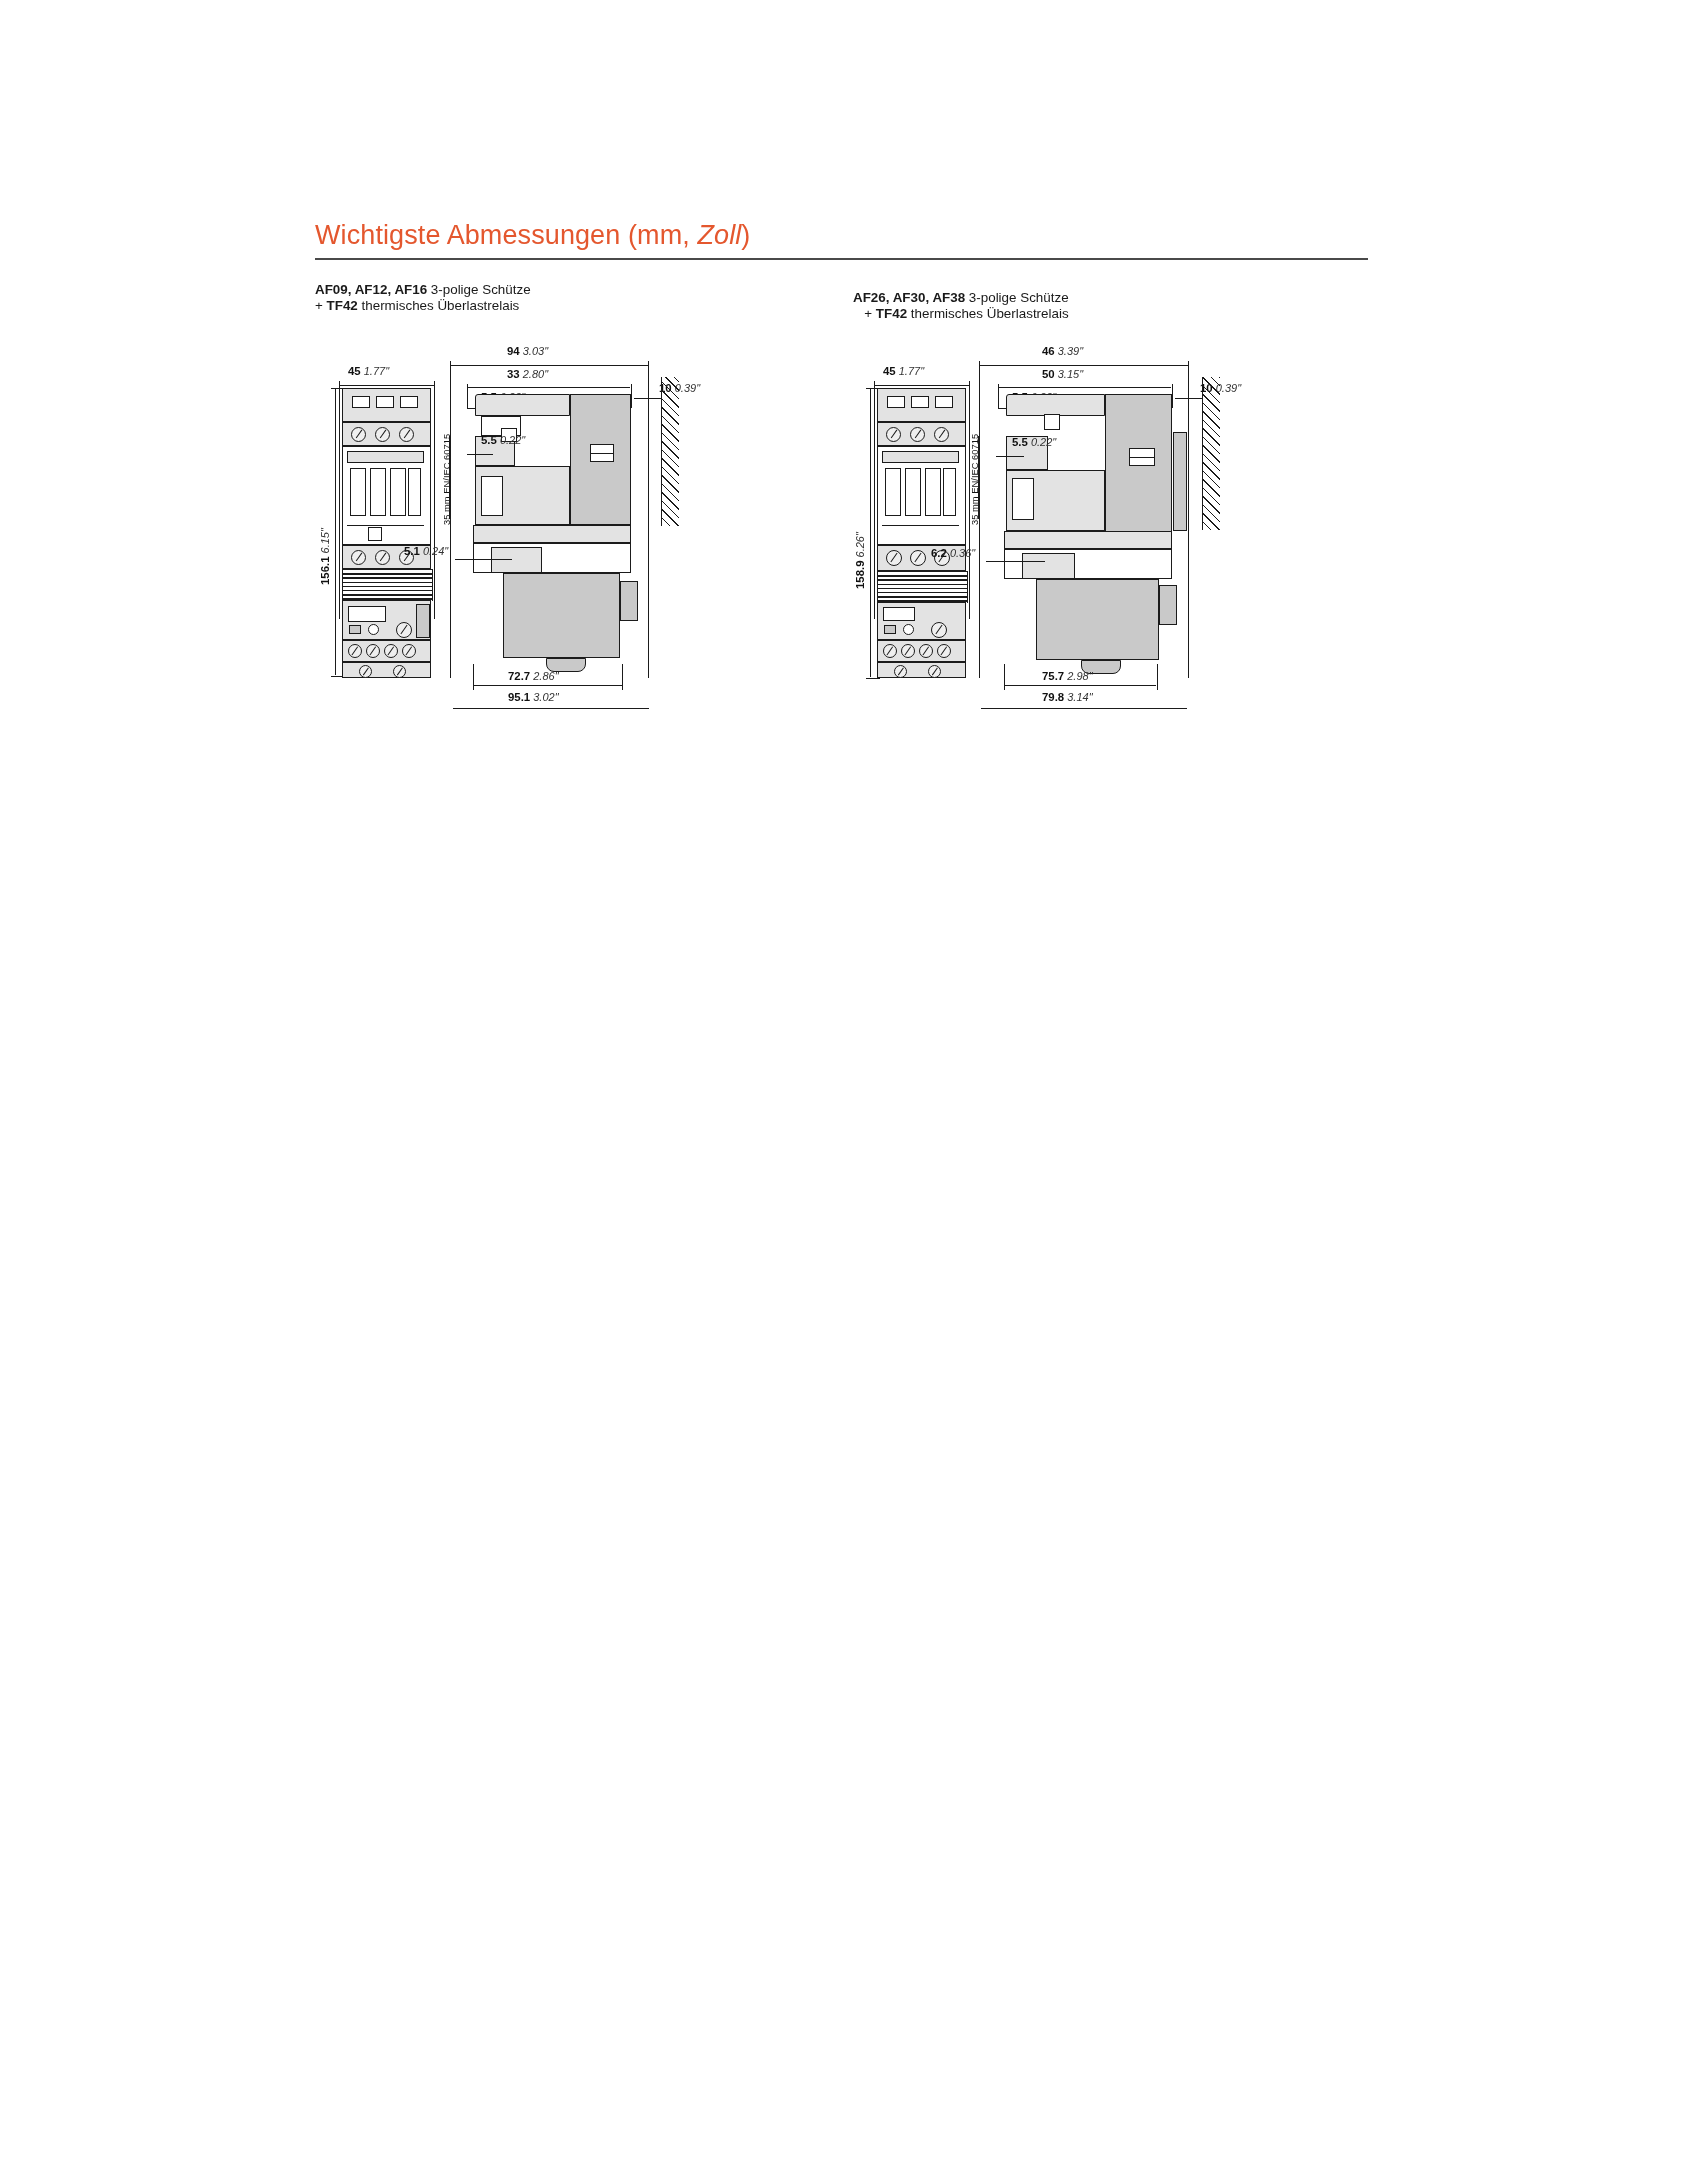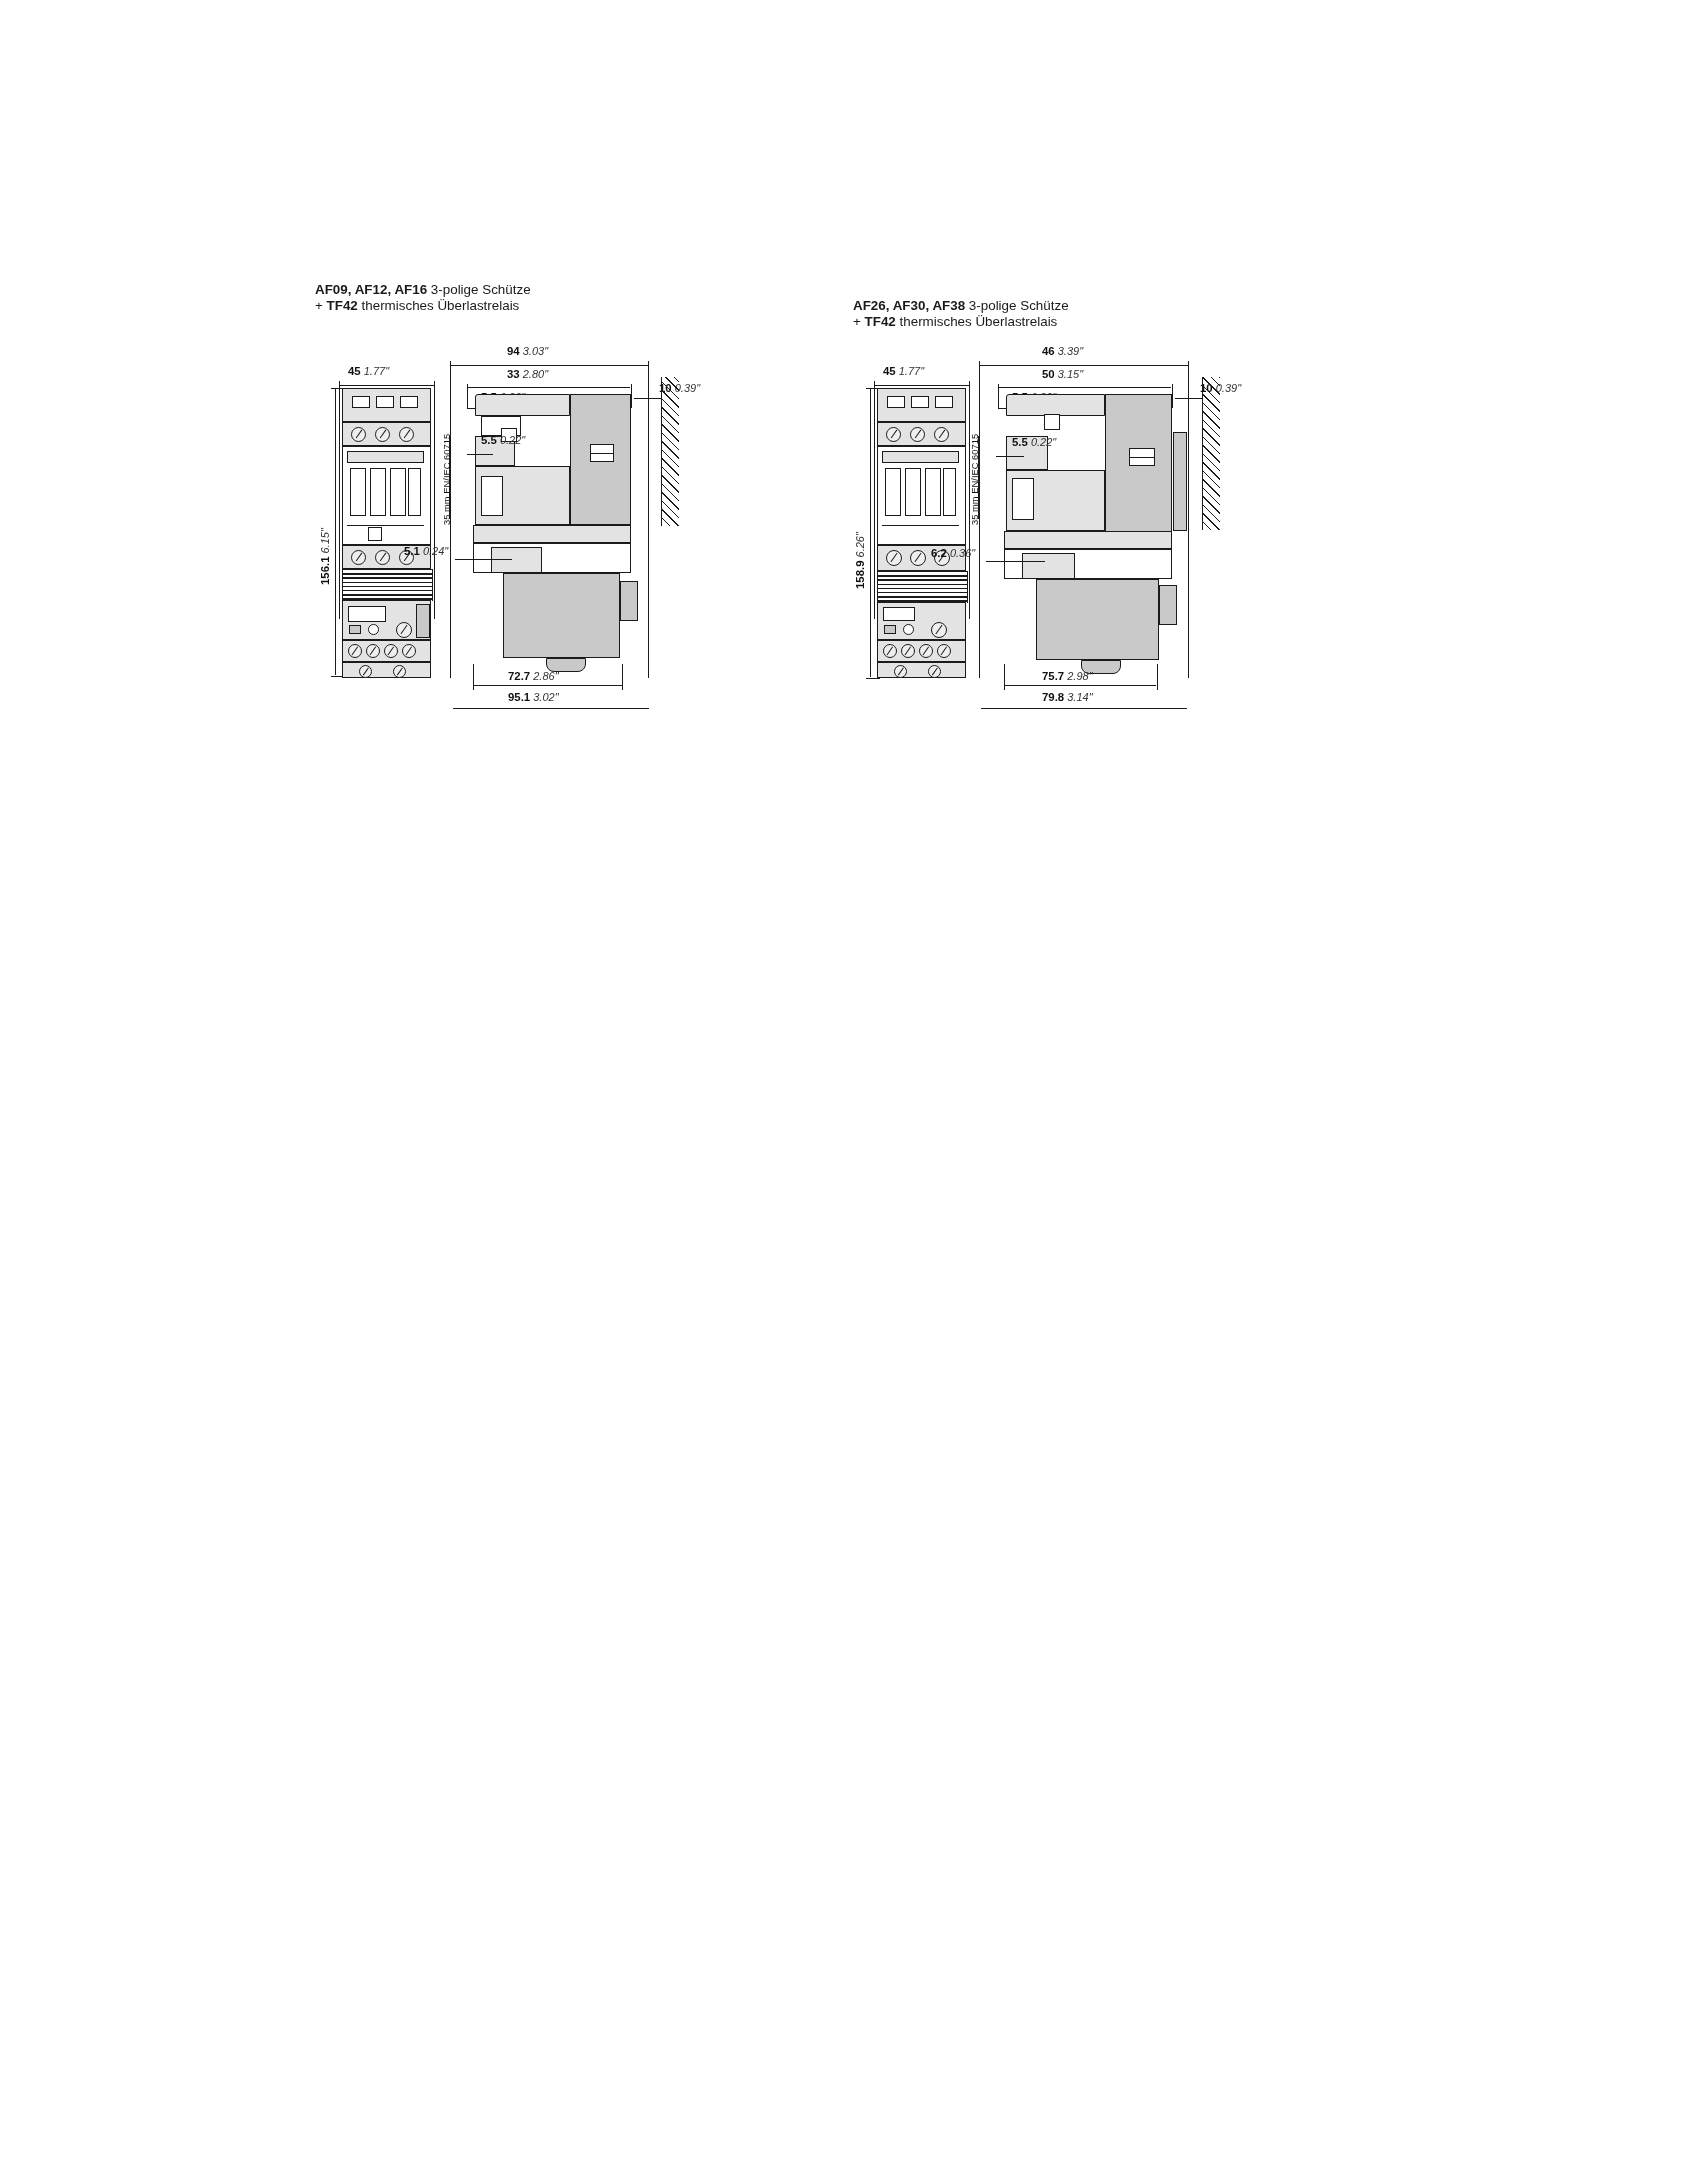--- a/index.html
+++ b/index.html
@@ -47,21 +47,21 @@
   
   .caption {
     position: absolute;
     font-size: 13.4px;
     line-height: 16px;
     color: #1a1a1a;
     white-space: nowrap;
   }
   .caption .bold { font-weight: bold; }
   .cap-left { left: 315px; top: 282px; }
-  .cap-right { left: 853px; top: 298px; }
+  .cap-right { left: 853px; top: 290px; text-align: right; }
 
   
   .drawing {
     position: absolute;
     top: 337px;
     height: 535px;
   }
   .grp-a { left: 297px; width: 475px; }
   .grp-b { left: 832px; width: 475px; }
 
@@ -135,20 +135,24 @@
       repeating-linear-gradient(to bottom, #1b1b1b 0px, #1b1b1b 1.4px, #ffffff 1.4px, #ffffff 4.2px);
     border-left: 1.2px solid #1b1b1b;
     border-right: 1.2px solid #1b1b1b;
   }
 </style>
 </head>
 <body>
 
 <div class="page">
 
+  <div class="title-block">
+    <div class="title"><span>Wichtigste Abmessungen (mm, </span><span class="ital">Zoll</span><span>)</span></div>
+    <div class="title-rule"></div>
+  </div>
 
   <div class="caption cap-left">
     <div><span class="bold">AF09, AF12, AF16</span><span> 3-polige Schütze</span></div>
     <div><span>+ </span><span class="bold">TF42</span><span> thermisches Überlastrelais</span></div>
   </div>
 
   <div class="caption cap-right">
     <div><span class="bold">AF26, AF30, AF38</span><span> 3-polige Schütze</span></div>
     <div><span>+ </span><span class="bold">TF42</span><span> thermisches Überlastrelais</span></div>
   </div>

